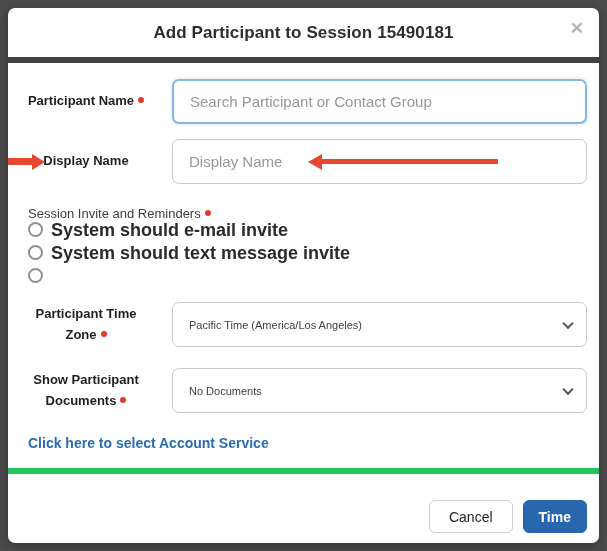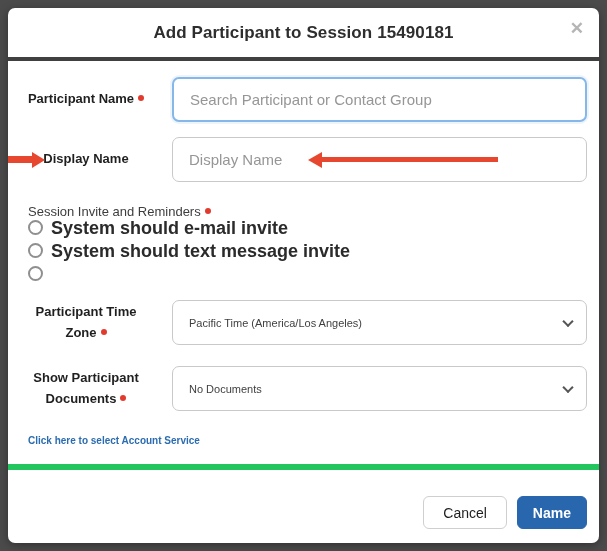--- a/index.html
+++ b/index.html
@@ -15,21 +15,21 @@
     width:591px; height:535px;
     background:#ffffff;
     border-radius:7px;
     display:flex; flex-direction:column;
     box-shadow:0 2px 10px rgba(0,0,0,0.35);
   }
   
   .modal-header {
     position:relative;
     padding:15px 28px 14px;
-    border-bottom:4px solid #404040;
+    border-bottom:6px solid #404040;
     text-align:center;
     flex:0 0 auto;
   }
   .modal-title {
     font-size:17px; font-weight:700; color:#2e2e2e; letter-spacing:.1px;
   }
   .close-btn {
     position:absolute; right:15px; top:12px;
     background:none; border:none;
     font-size:17px; font-weight:700; color:#b5b5b5;
@@ -97,21 +97,21 @@
     position:absolute; right:15px; top:50%;
     width:8px; height:8px;
     border-right:2px solid #555; border-bottom:2px solid #555;
     transform:translateY(-70%) rotate(45deg);
     pointer-events:none;
   }
   
   .account-link {
     display:inline-block;
     margin:3px 0 0 8px;
-    font-size:10px; font-weight:700; color:#2b6cb0;
+    font-size:14px; font-weight:700; color:#2b6cb0;
     text-decoration:none; cursor:pointer;
   }
   
   .modal-footer {
     flex:0 0 auto;
     border-top:6px solid #22c55e;
     padding:26px 12px 14px;
     display:flex; justify-content:flex-end; align-items:center; gap:10px;
   }
   .btn {
@@ -223,16 +223,16 @@
       </div>
     </div>
 
     
     <a class="account-link">Click here to select Account Service</a>
 
   </div>
 
   <div class="modal-footer">
     <button class="btn btn-cancel">Cancel</button>
-    <button class="btn btn-save">Name</button>
+    <button class="btn btn-save">Time</button>
   </div>
 
 </div>
 
 </body></html>

